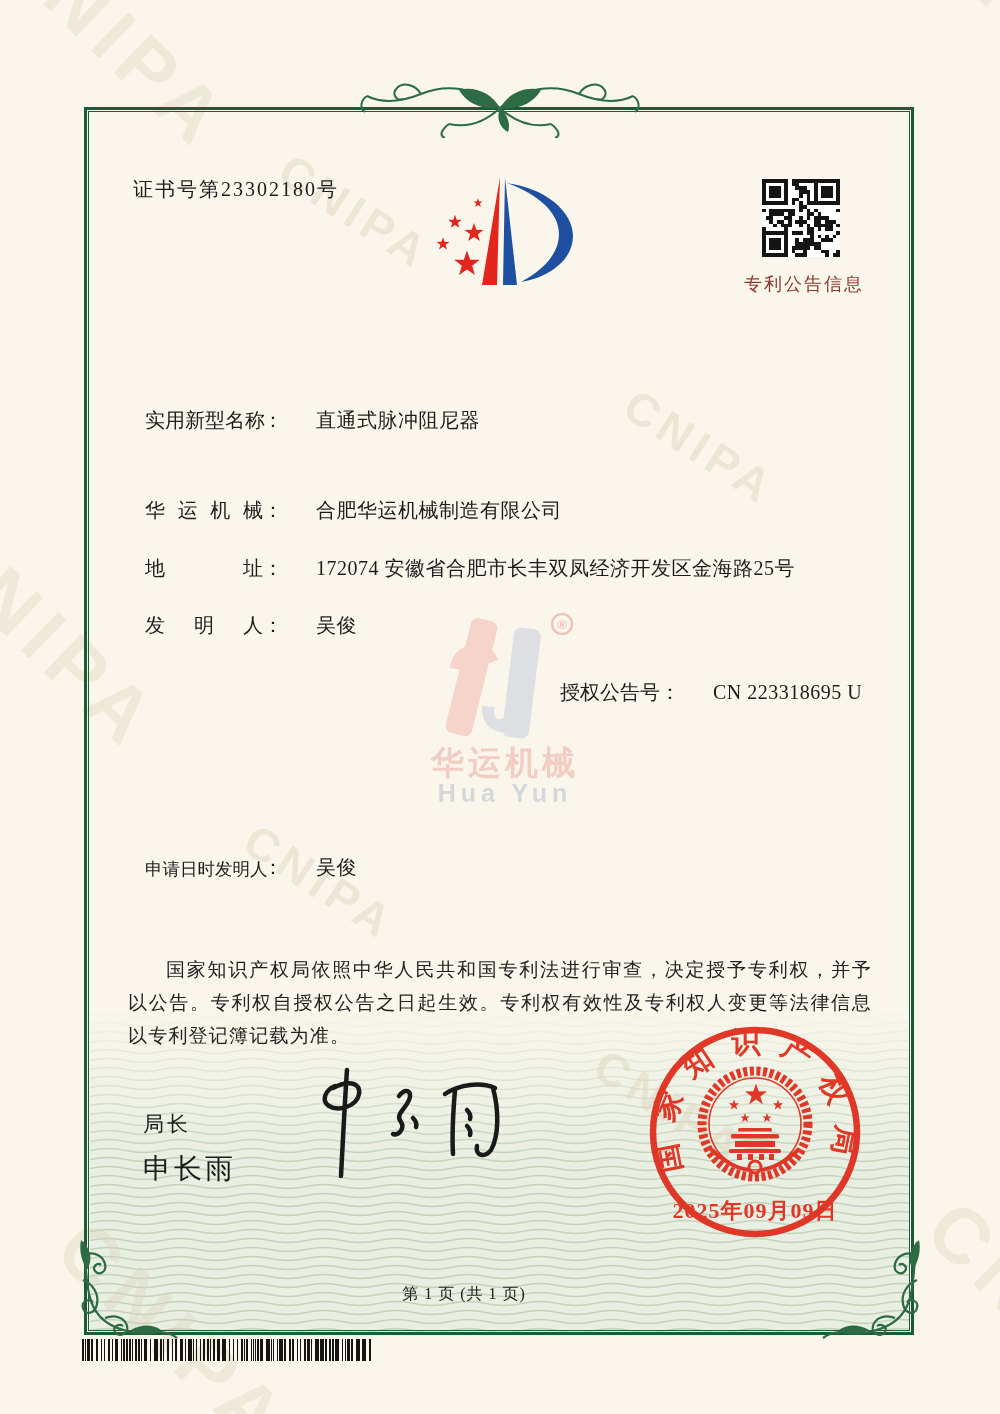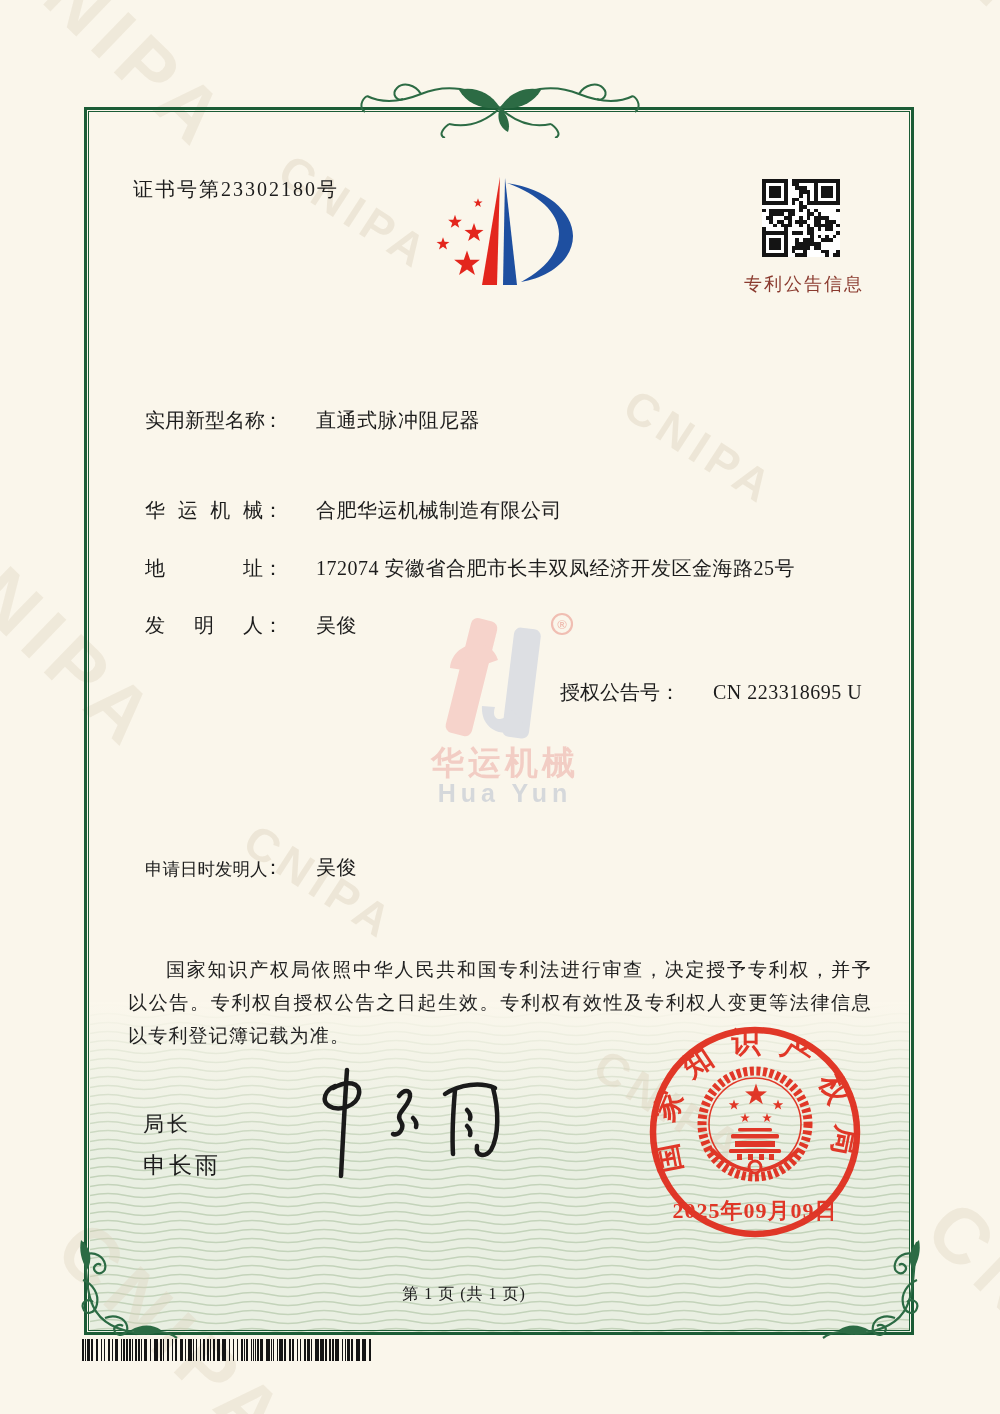--- a/index.html
+++ b/index.html
@@ -43,21 +43,21 @@
   .lbl.sm{font-size:17.5px;}
   .colon{margin-right:9px;}
   .val{letter-spacing:.5px;margin-left:24px;}
 
   .statement{position:absolute;left:128px;top:953px;width:744px;margin:0;z-index:5;
              font-size:19px;line-height:33px;text-align:justify;text-indent:2em;
              letter-spacing:1.2px;color:#222;}
 
   .signer-title{position:absolute;left:143px;top:1110px;font-size:21px;z-index:5;
                 font-family:"Liberation Sans","DejaVu Sans",sans-serif;font-weight:500;letter-spacing:3px;}
-  .signer-name{position:absolute;left:143px;top:1150px;font-size:23px;z-index:5;
+  .signer-name{position:absolute;left:143px;top:1150px;font-size:28px;z-index:5;
                font-family:Liberation Sans, sans-serif;font-weight:500;letter-spacing:3px;}
   .signature{position:absolute;left:295px;top:1058px;z-index:5;}
 
   .seal{position:absolute;left:645px;top:1022px;z-index:6;opacity:.93;}
 
   .footer{position:absolute;left:84px;top:1284px;width:760px;text-align:center;
           font-size:16px;letter-spacing:1px;z-index:5;}
   .barcode{position:absolute;left:82px;top:1339px;z-index:5;}
 </style>
 </head>

